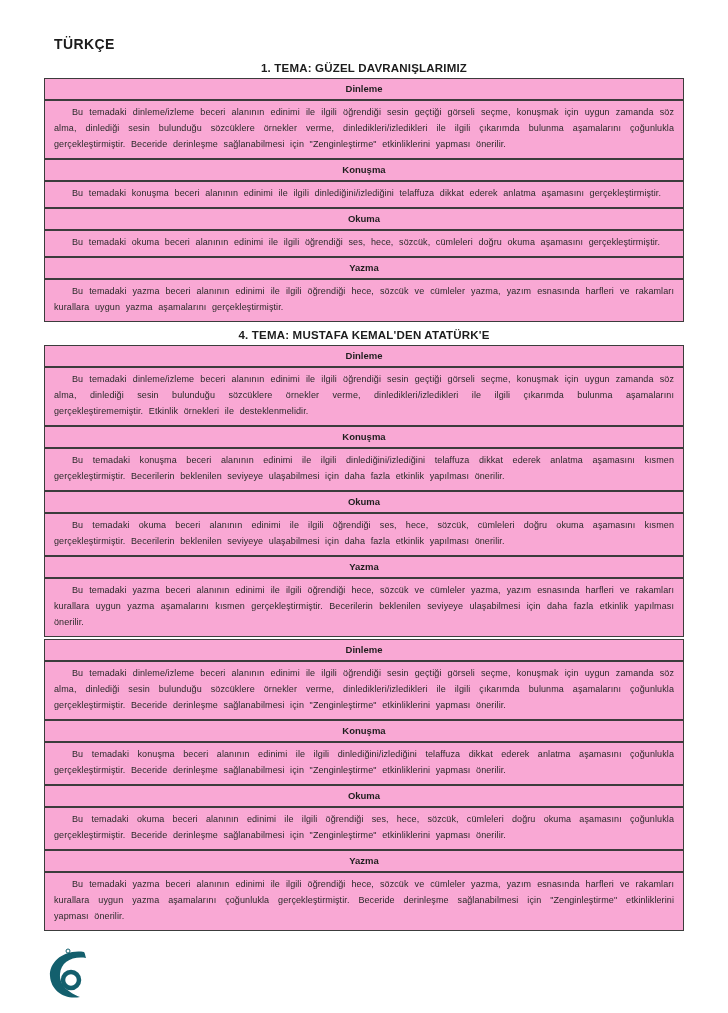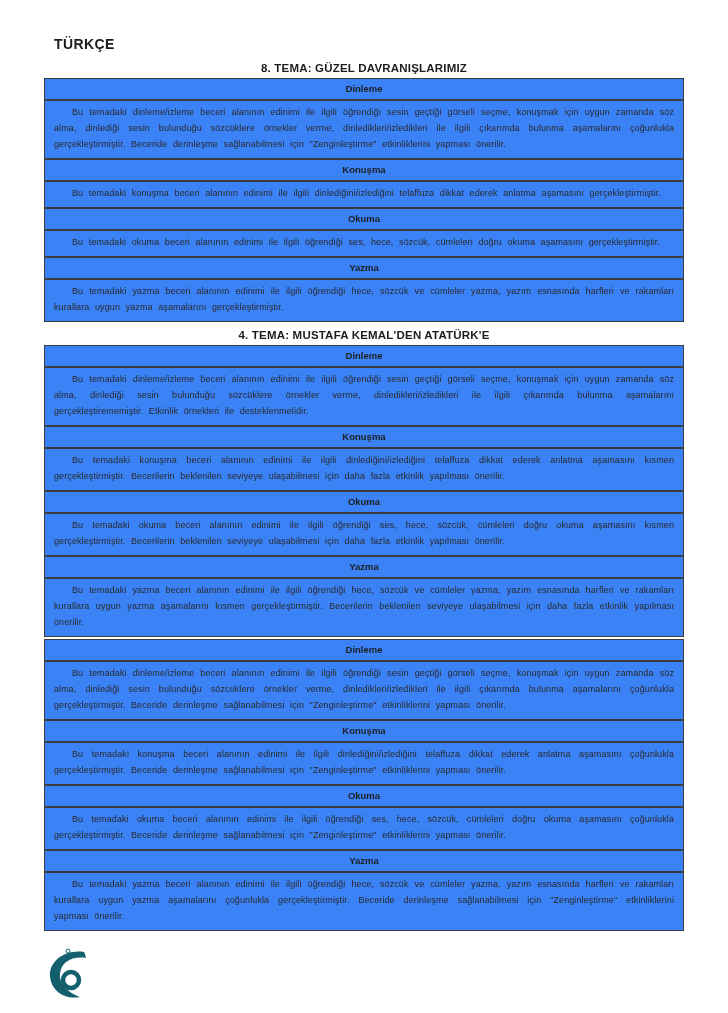--- a/index.html
+++ b/index.html
@@ -28,21 +28,21 @@
     font-size: 11.5px;
     font-weight: bold;
     color: #1c1c1c;
     text-align: center;
     margin: 7px 0 4px 0;
     letter-spacing: 0.2px;
   }
   .ttable { width: 100%; }
   .row {
     border: 1.4px solid #3c3c3c;
-    background: #3b82f6;
+    background: #f9a8d4;
   }
   .row + .row { margin-top: 0; }
   .sec-header {
     font-size: 9.5px;
     font-weight: bold;
     text-align: center;
     color: #1e1e1e;
     padding: 4px 0 5px 0;
   }
   .sec-body {
@@ -67,21 +67,21 @@
   }
 </style>
 </head>
 <body>
 
 <div class="page">
 
   <div class="subject-title">TÜRKÇE</div>
 
   <section class="theme">
-    <div class="theme-title">8. TEMA: GÜZEL DAVRANIŞLARIMIZ</div>
+    <div class="theme-title">1. TEMA: GÜZEL DAVRANIŞLARIMIZ</div>
     <div class="ttable">
       <div class="row sec-header">Dinleme</div>
       <div class="row sec-body">Bu temadaki dinleme/izleme beceri alanının edinimi ile ilgili öğrendiği sesin geçtiği görseli seçme, konuşmak için uygun zamanda söz alma, dinlediği sesin bulunduğu sözcüklere örnekler verme, dinledikleri/izledikleri ile ilgili çıkarımda bulunma aşamalarını çoğunlukla gerçekleştirmiştir. Beceride derinleşme sağlanabilmesi için "Zenginleştirme" etkinliklerini yapması önerilir.</div>
       <div class="row sec-header">Konuşma</div>
       <div class="row sec-body">Bu temadaki konuşma beceri alanının edinimi ile ilgili dinlediğini/izlediğini telaffuza dikkat ederek anlatma aşamasını gerçekleştirmiştir.</div>
       <div class="row sec-header">Okuma</div>
       <div class="row sec-body">Bu temadaki okuma beceri alanının edinimi ile ilgili öğrendiği ses, hece, sözcük, cümleleri doğru okuma aşamasını gerçekleştirmiştir.</div>
       <div class="row sec-header">Yazma</div>
       <div class="row sec-body">Bu temadaki yazma beceri alanının edinimi ile ilgili öğrendiği hece, sözcük ve cümleler yazma, yazım esnasında harfleri ve rakamları kurallara uygun yazma aşamalarını gerçekleştirmiştir.</div>
     </div>

